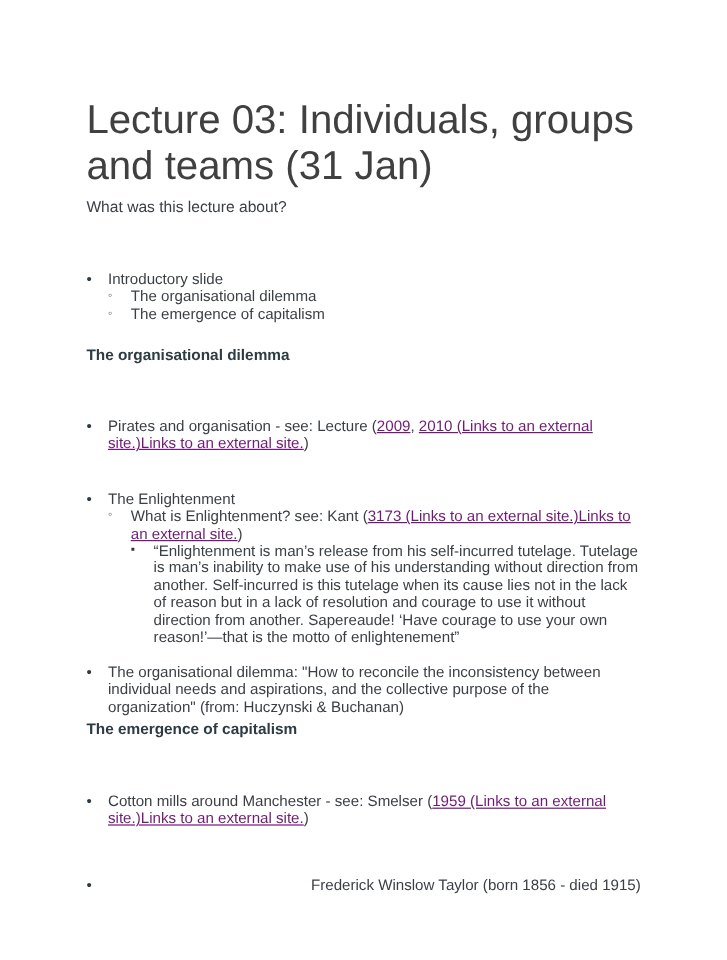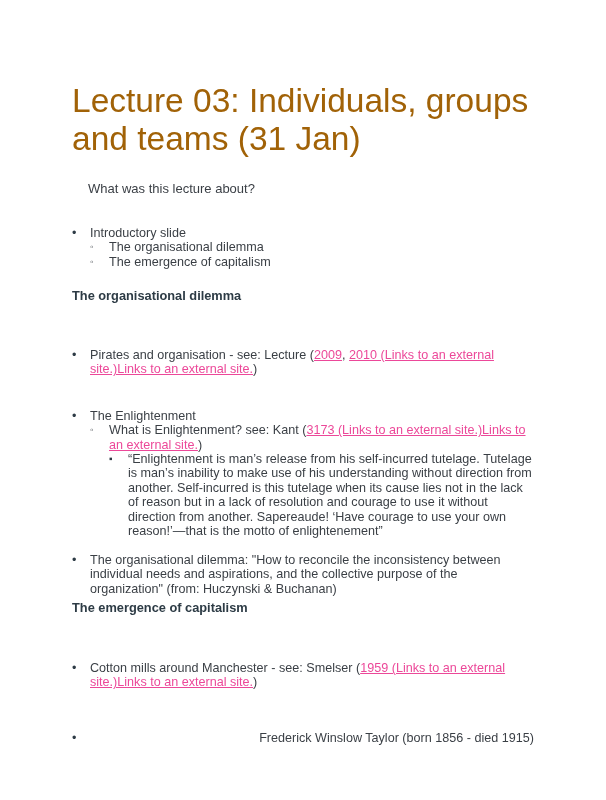--- a/index.html
+++ b/index.html
@@ -3,34 +3,34 @@
 <meta charset="utf-8">
 <style>
   html, body { margin: 0; padding: 0; background: #ffffff; }
   body {
     width: 606px; height: 800px; overflow: hidden; position: relative;
     font-family: "Liberation Sans", sans-serif; color: #3a3f45;
   }
   .page { position: absolute; left: 72px; top: 0; width: 470px; }
   h1 {
     position: absolute; left: 0; top: 82px; margin: 0; width: 480px;
-    font-weight: normal; font-size: 33.5px; line-height: 38px; color: #a16207;
+    font-weight: normal; font-size: 33.5px; line-height: 38px; color: #404040;
   }
-  .intro-q { position: absolute; left: 0; top: 165px; font-size: 13px; margin: 16px; }
+  .intro-q { position: absolute; left: 0; top: 165px; font-size: 13px; margin: 0; }
   ul { margin: 0; padding: 0; list-style: none; }
   li { position: relative; font-size: 12.6px; line-height: 14.4px; }
   .l1 > li { padding-left: 18px; margin-top: 32px; }
   .l1 > li::before { content: "\2022"; position: absolute; left: 0; top: 0; color: #2d3b45; }
   .l2 > li { padding-left: 19px; }
   .l2 > li::before { content: "\25E6"; position: absolute; left: 0; top: 0; font-size: 10px; color: #4a4f55; }
   .l3 > li { padding-left: 19px; }
   .l3 > li::before { content: "\25AA"; position: absolute; left: 0; top: 0; font-size: 10px; color: #2d3b45; }
   .block { position: absolute; left: 0; width: 462px; }
   h3 { position: absolute; left: 0; margin: 0; font-size: 12.8px; font-weight: bold; color: #2d3b45; }
-  a { color: #ec4899; }
+  a { color: #701a75; }
 </style>
 </head>
 <body>
 
 <div class="page">
   <h1>Lecture 03: Individuals, groups and teams (31 Jan)</h1>
   <p class="intro-q">What was this lecture about?</p>
 
   <div class="block" style="top:194px;">
     <ul class="l1">

